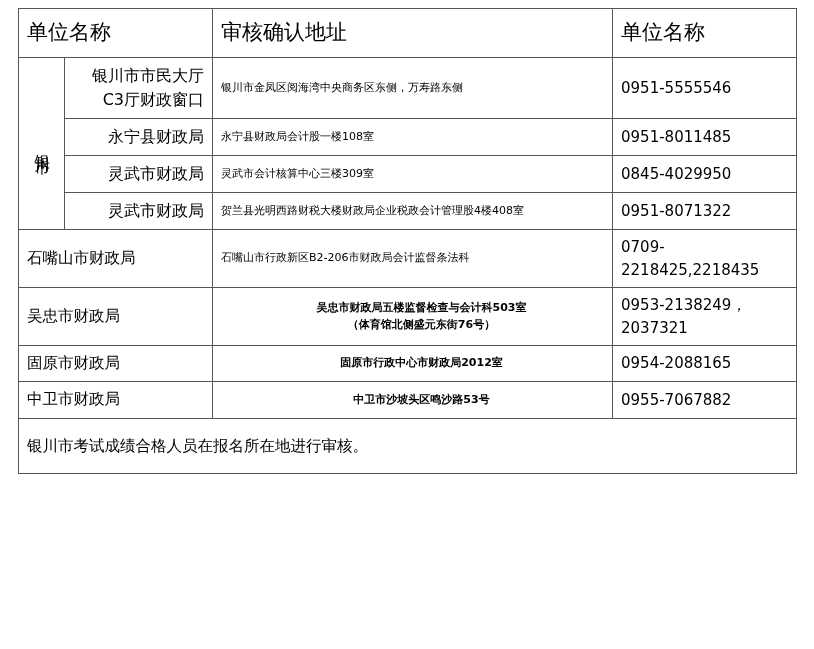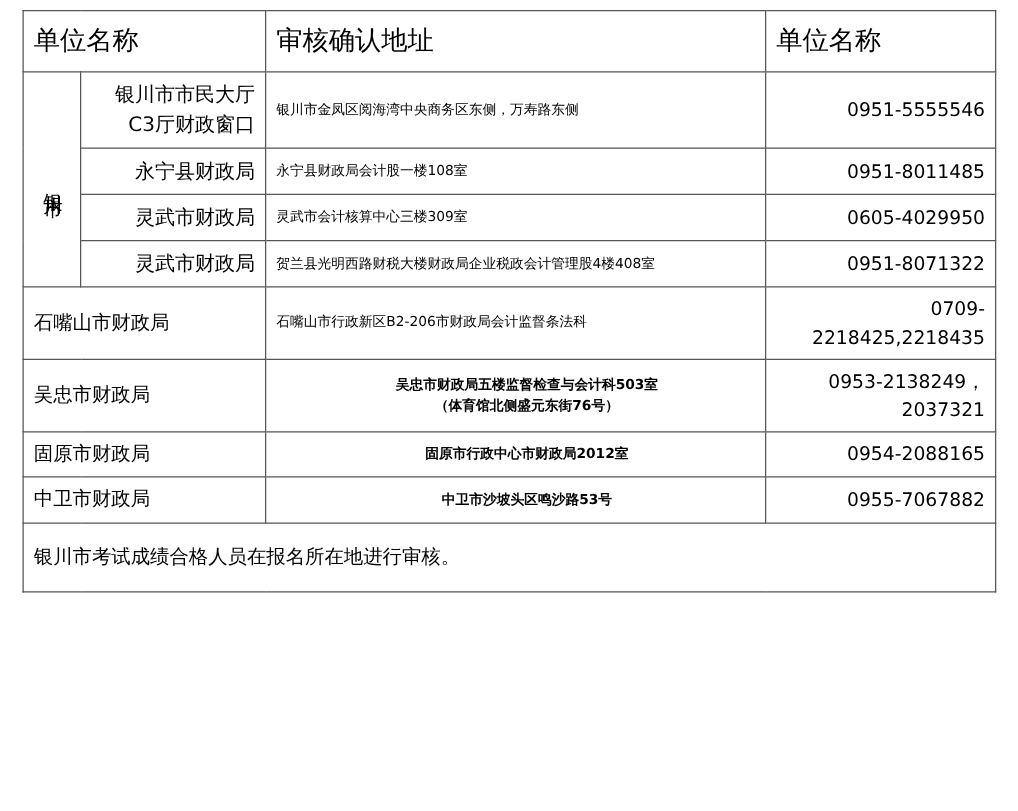--- a/index.html
+++ b/index.html
@@ -72,21 +72,21 @@
     text-align: left;
     padding-left: 12px;
     font-size: 11px;
   }
   td.addr.center {
     text-align: center;
     padding-left: 26px;
     font-weight: bold;
   }
   td.tel {
-    text-align: right;
+    text-align: left;
     font-size: 15px;
   }
   td.note {
     text-align: left;
     padding-left: 12px;
     font-size: 15.5px;
     height: 42px;
     font-family: Liberation Serif, serif;
   }
   .cellline { display: block; }
@@ -119,21 +119,21 @@
         <td class="tel">0951-5555546</td>
       </tr>
       <tr>
         <td class="sub-unit">永宁县财政局</td>
         <td class="addr">永宁县财政局会计股一楼108室</td>
         <td class="tel">0951-8011485</td>
       </tr>
       <tr>
         <td class="sub-unit">灵武市财政局</td>
         <td class="addr">灵武市会计核算中心三楼309室</td>
-        <td class="tel">0605-4029950</td>
+        <td class="tel">0845-4029950</td>
       </tr>
       <tr>
         <td class="sub-unit">灵武市财政局</td>
         <td class="addr">贺兰县光明西路财税大楼财政局企业税政会计管理股4楼408室</td>
         <td class="tel">0951-8071322</td>
       </tr>
       <tr>
         <td class="unit-span" colspan="2">石嘴山市财政局</td>
         <td class="addr">石嘴山市行政新区B2-206市财政局会计监督条法科</td>
         <td class="tel">

